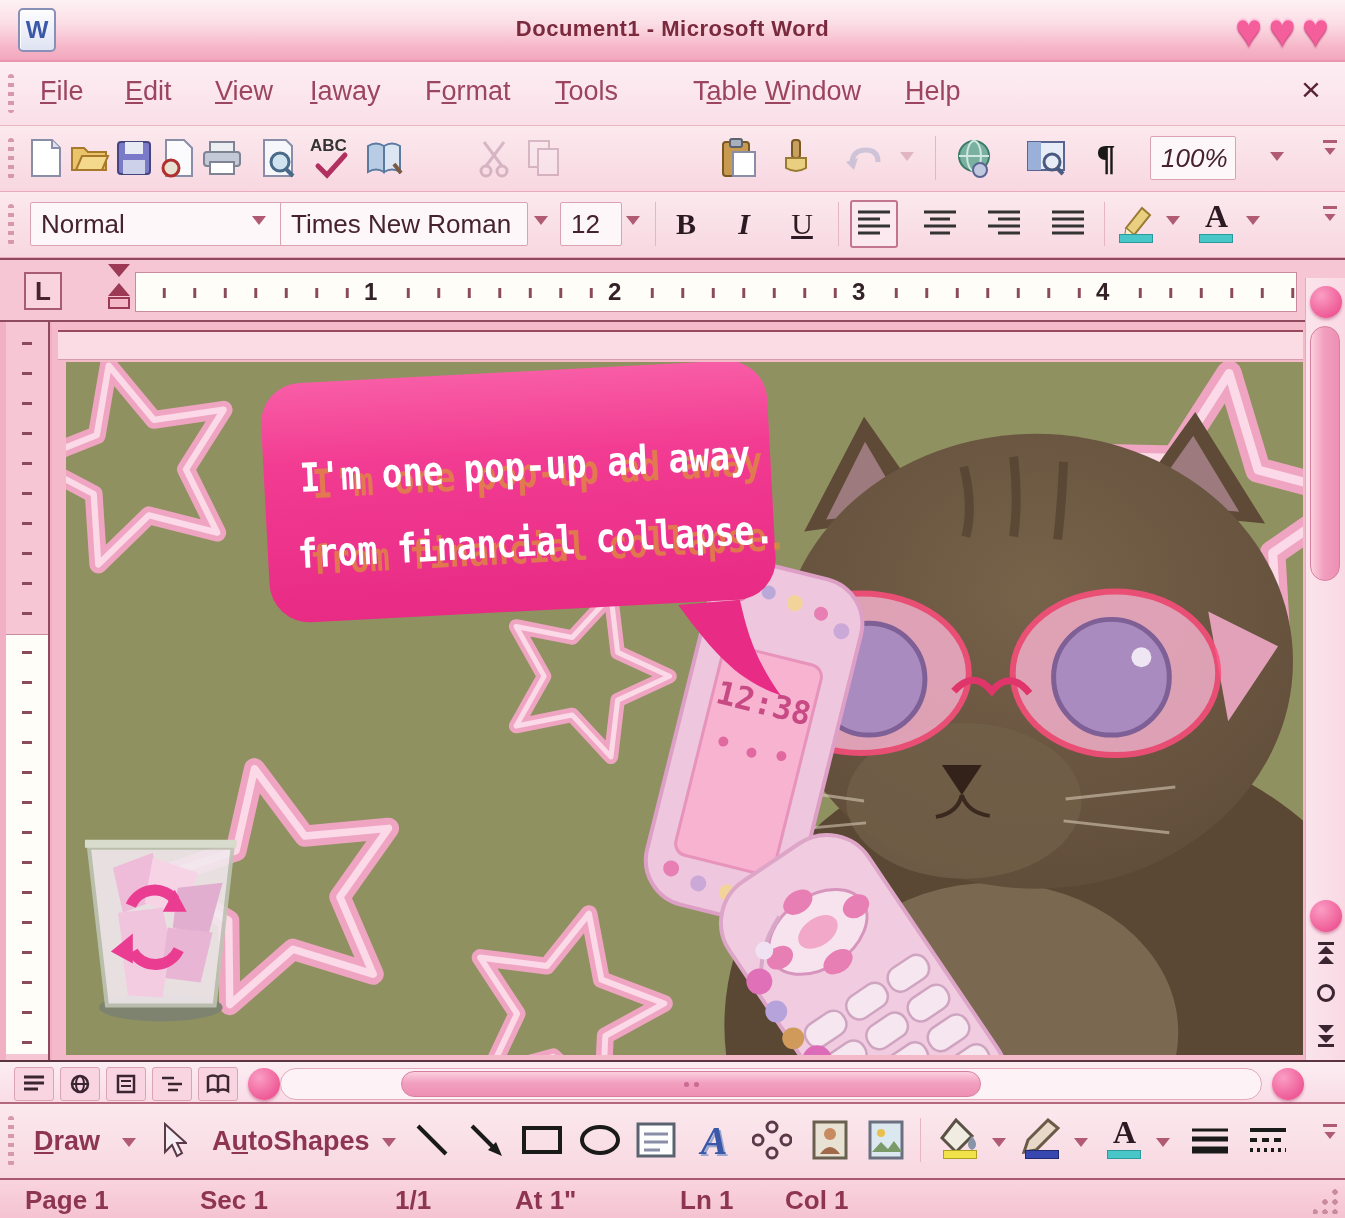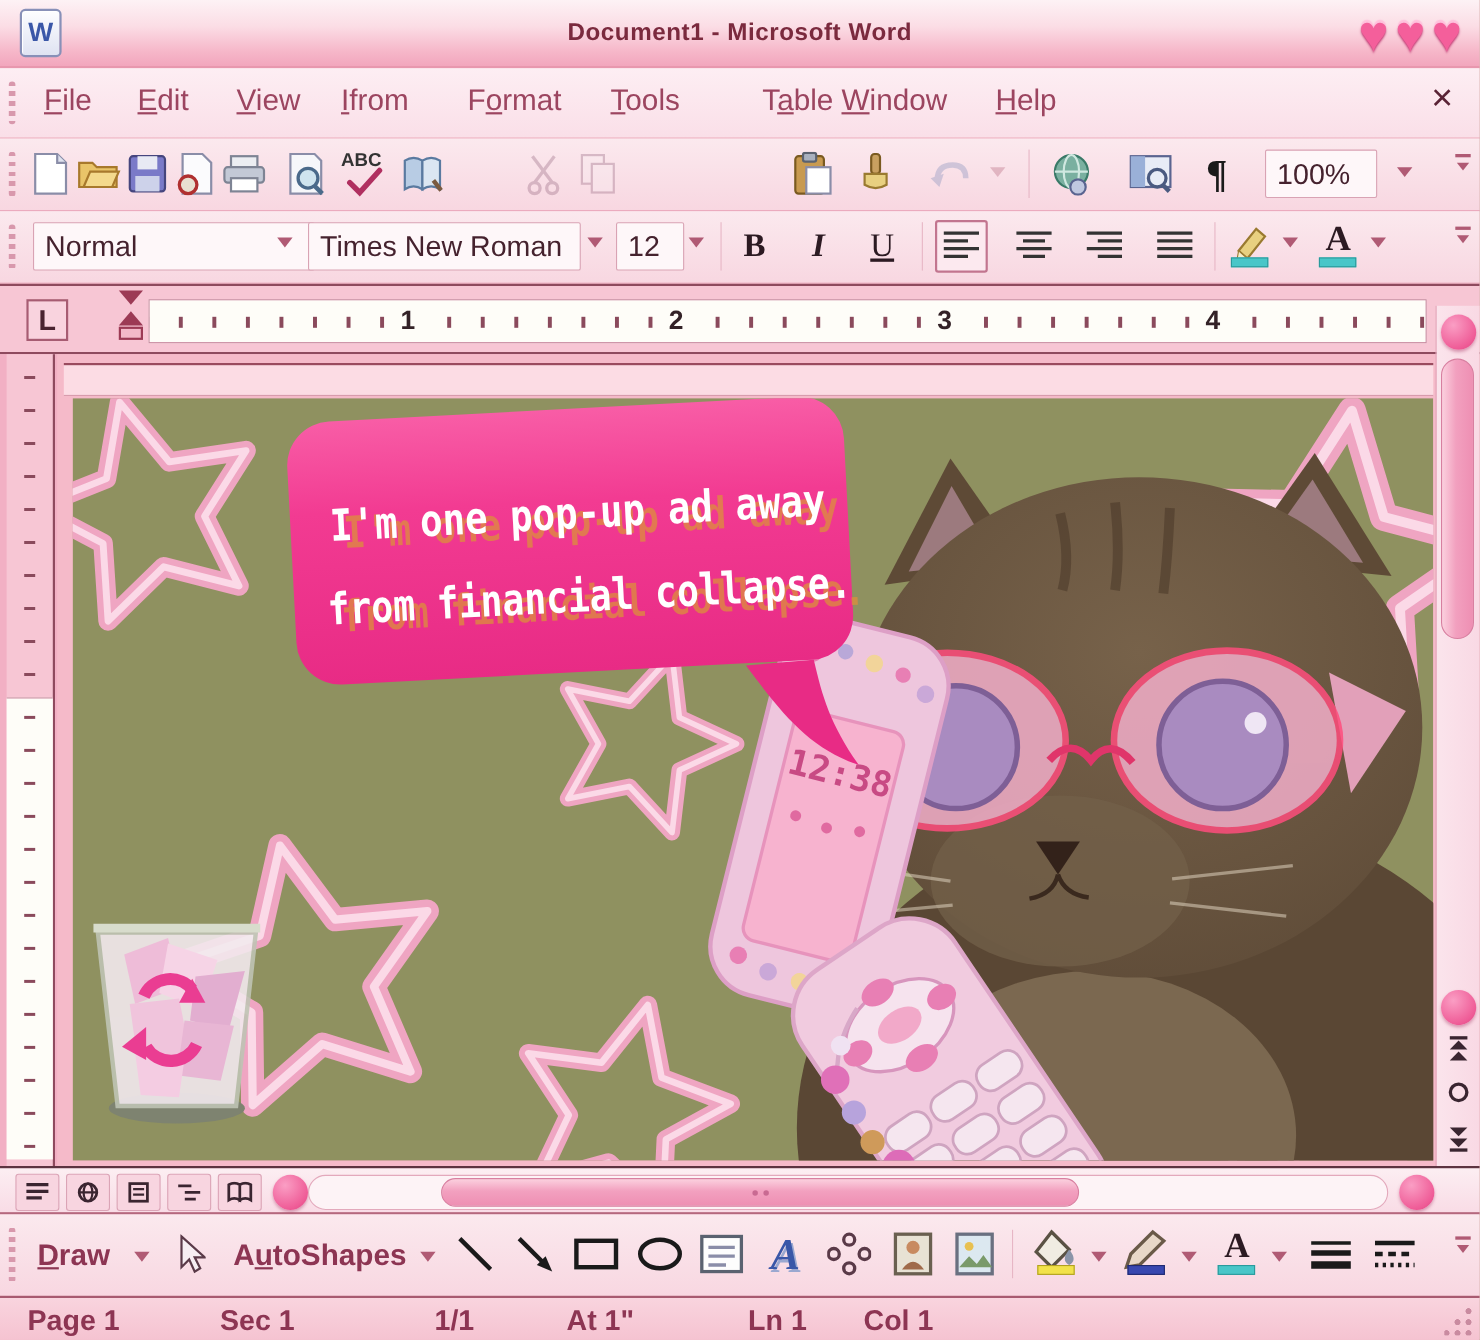--- a/index.html
+++ b/index.html
@@ -43,21 +43,21 @@
   .dd-arrow { width:0; height:0; border-left:7px solid transparent; border-right:7px solid transparent;
     border-top:9px solid #b05a74; }
   .dd-sm { position:absolute; top:26px; }
   .tb-options { position:absolute; right:4px; top:10px; width:22px; height:44px;
     display:flex; flex-direction:column; align-items:center; gap:4px; padding-top:4px; }
   .tb-options .bar { width:14px; height:3px; background:#b05a74; }
   .combo { position:absolute; top:10px; height:44px; background:#fef7f9;
     border:1px solid #d9a3b4; display:flex; align-items:center; padding-left:10px;
     font-size:26px; color:#45222e; border-radius:2px; }
   .combo-arrow { position:absolute; top:24px; }
-  .zoombox { left:1150px; width:102px; }
+  .zoombox { left:1150px; width:86px;font-style:italic; }
   .letterbtn { font-size:30px; color:#2c1a22; font-family:"Liberation Serif", serif; }
   .alignsel { border:2px solid #c2758f; background:#fce9ef; border-radius:3px; }
   .colorbar { position:absolute; left:7px; bottom:5px; width:34px; height:9px; background:#49c6c8;
     border:1px solid #2a9a9c; }
 
   
   .rulerrow { position:absolute; left:0; top:258px; width:100%; height:64px;
     background:#f7c6d4; border-bottom:2px solid #8e4a5e; border-top:2px solid #8e4a5e; }
   .tabsel { position:absolute; left:24px; top:12px; width:38px; height:38px;
     background:#f9d3de; border:2px solid #a75c72; display:flex; align-items:center;
@@ -149,21 +149,21 @@
       <span class="heart">♥</span>
       <span class="heart">♥</span>
     </div>
   </div>
 
   <div class="menubar">
     <div class="grip"></div>
     <div class="menu-item" style="left:40px"><span></span><span class="accel">F</span><span>ile</span></div>
     <div class="menu-item" style="left:125px"><span></span><span class="accel">E</span><span>dit</span></div>
     <div class="menu-item" style="left:215px"><span></span><span class="accel">V</span><span>iew</span></div>
-    <div class="menu-item" style="left:310px"><span></span><span class="accel">I</span><span>from</span></div>
+    <div class="menu-item" style="left:310px"><span></span><span class="accel">I</span><span>away</span></div>
     <div class="menu-item" style="left:425px"><span>F</span><span class="accel">o</span><span>rmat</span></div>
     <div class="menu-item" style="left:555px"><span></span><span class="accel">T</span><span>ools</span></div>
     <div class="menu-item" style="left:693px"><span>T</span><span class="accel">a</span><span>ble</span></div>
     <div class="menu-item" style="left:765px"><span></span><span class="accel">W</span><span>indow</span></div>
     <div class="menu-item" style="left:905px"><span></span><span class="accel">H</span><span>elp</span></div>
     <div class="menu-close">×</div>
   </div>
 
   <div class="toolbar stdbar">
     <div class="grip"></div>

